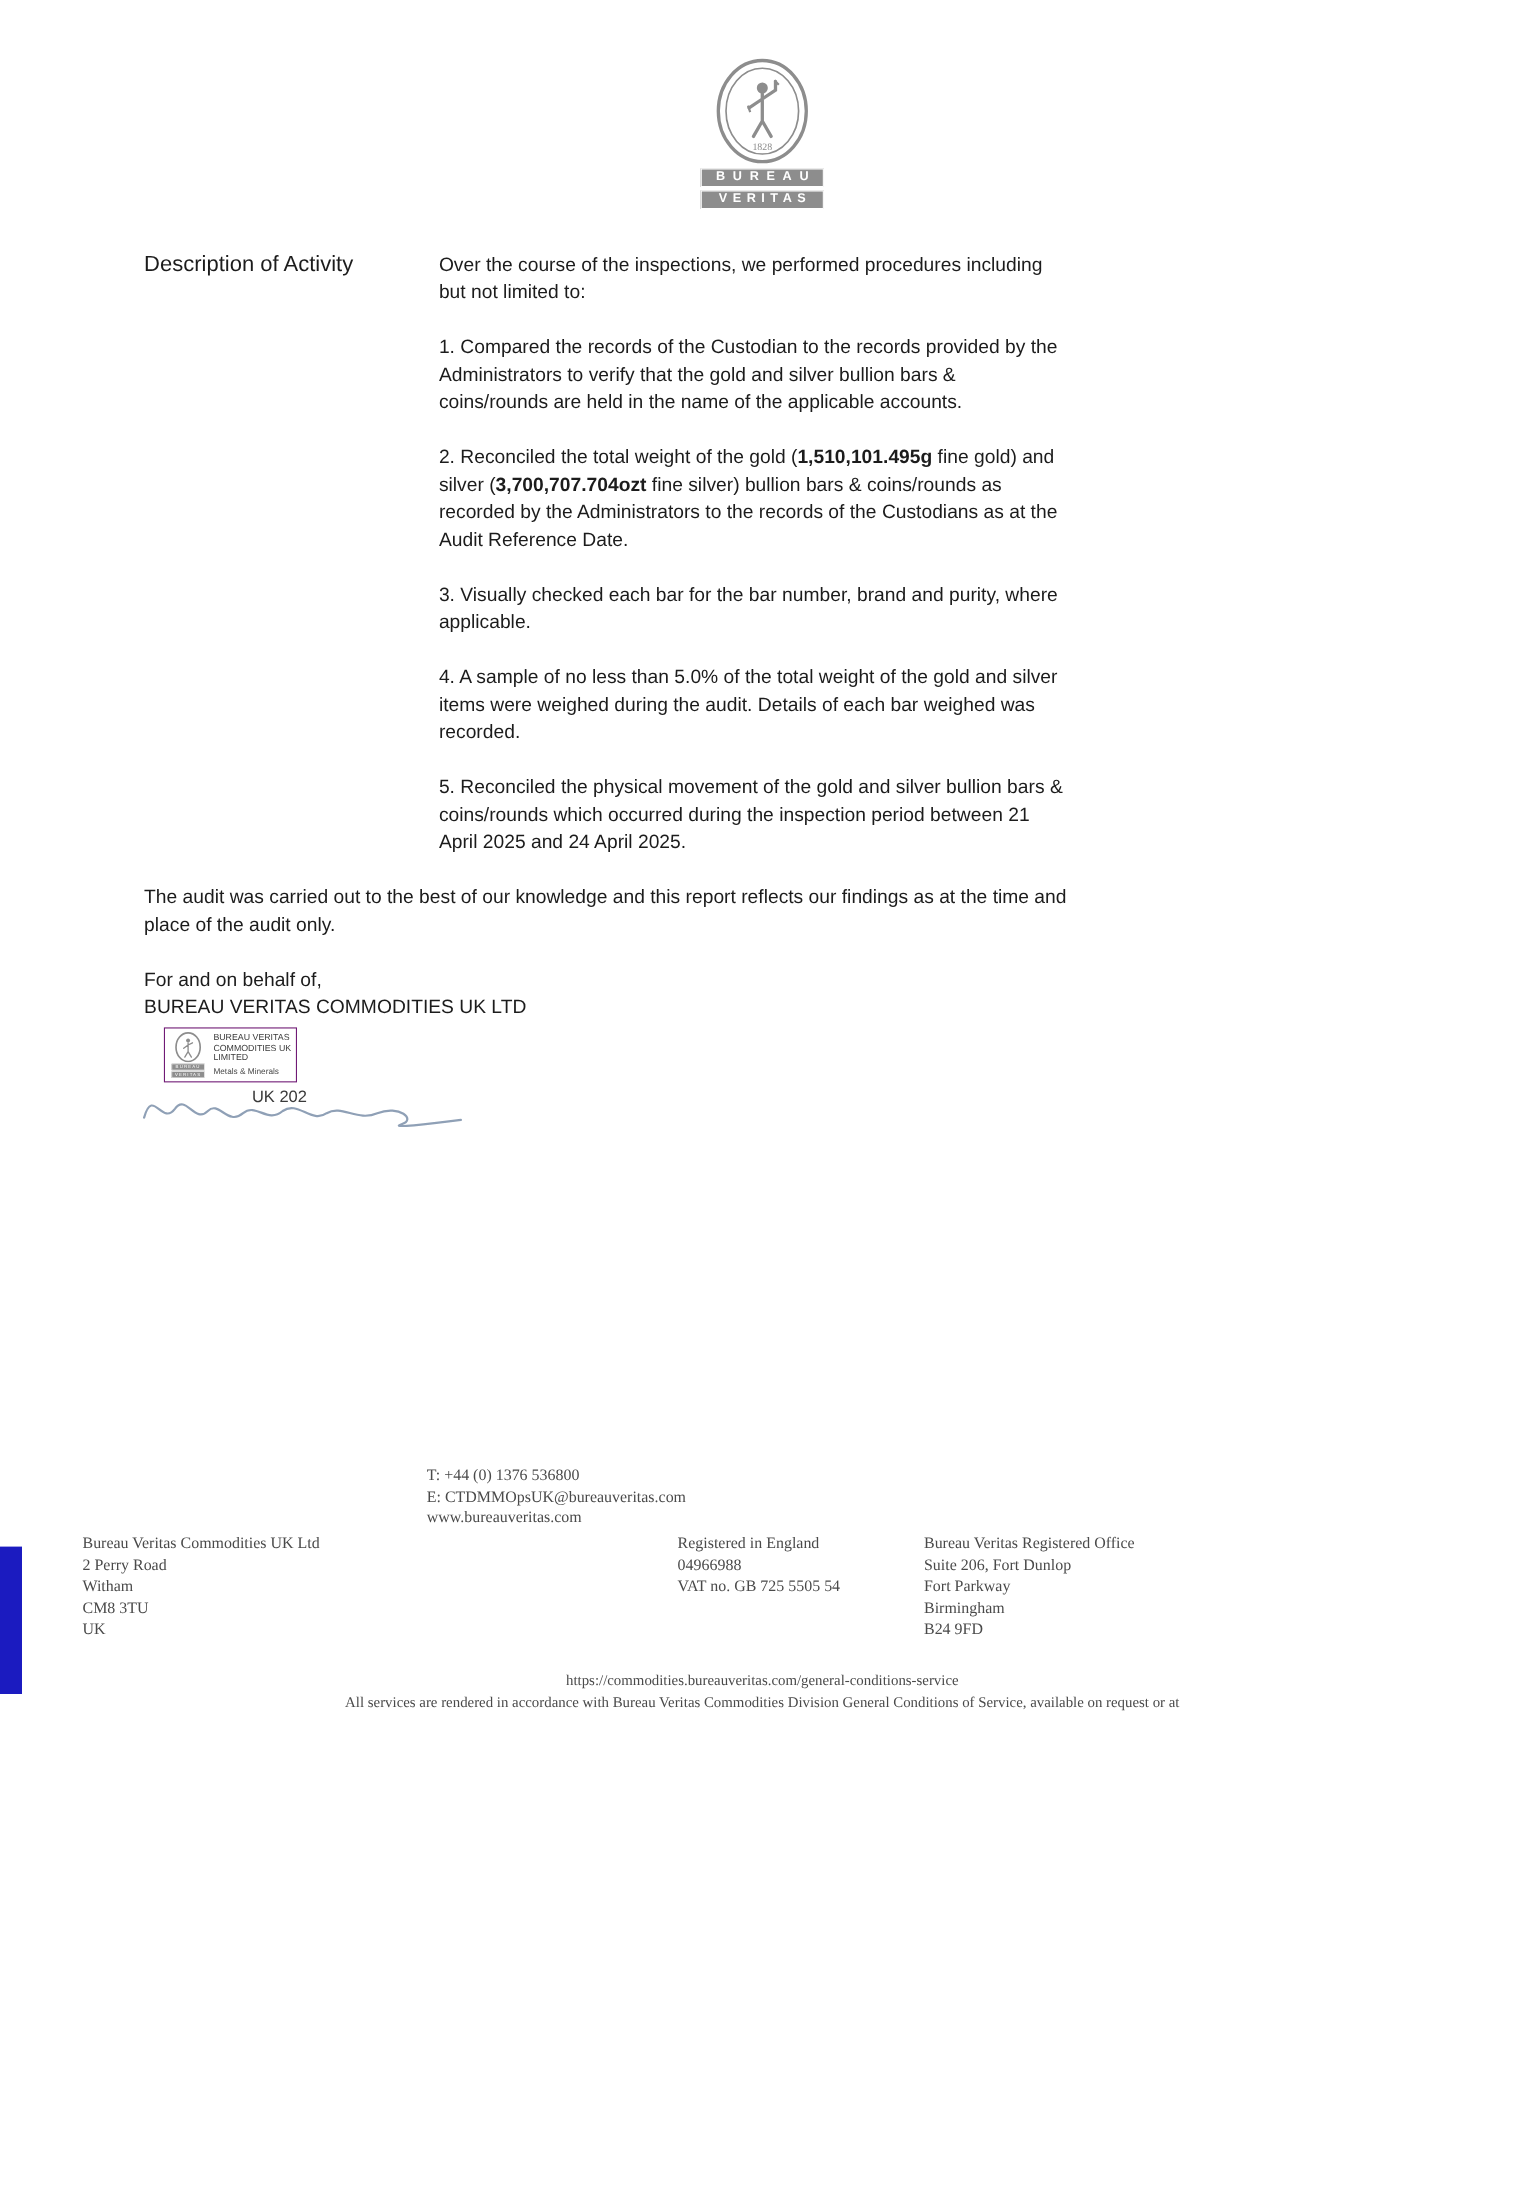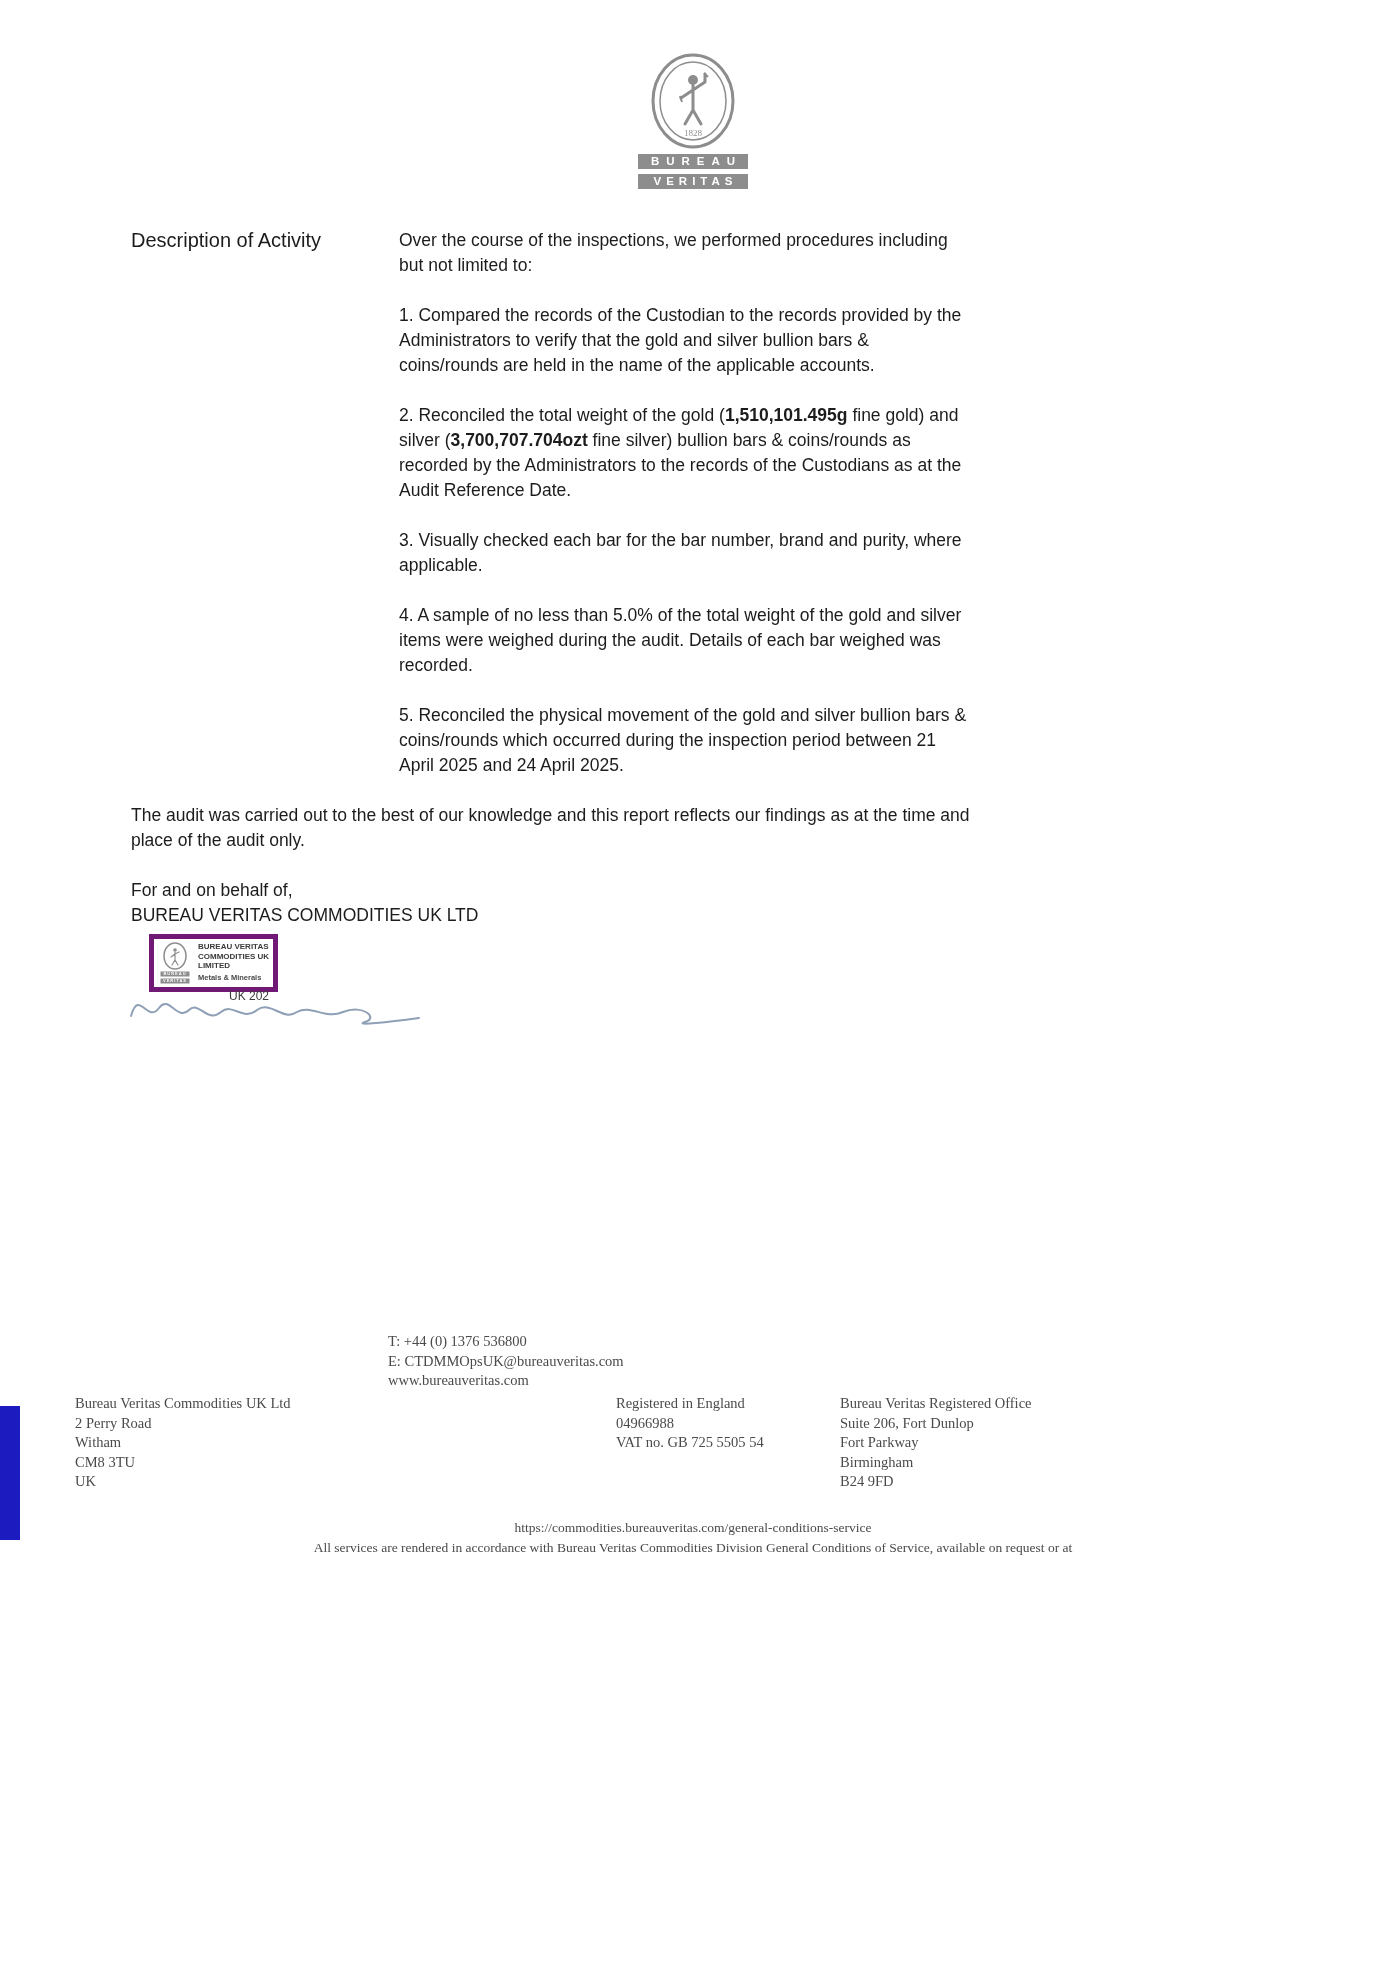--- a/index.html
+++ b/index.html
@@ -72,35 +72,34 @@
     width: 330px;
     height: 105px;
   }
   .stamp-box {
     position: absolute;
     top: 0; left: 0;
     display: flex;
     align-items: flex-start;
     gap: 6px;
     padding: 3px 4px;
-    border: 5px solid #701a75;
+    border: 1px solid #701a75;
     background: #ffffff;
-    font-weight: bold;
   }
   .stamp-left { display: flex; flex-direction: column; align-items: center; width: 34px; }
   .stamp-minibar {
     width: 30px; height: 6px;
     background: #8d8d8d; color: #fff;
     font-size: 4px; line-height: 6px; text-align: center;
     letter-spacing: 1px; margin-top: 1px;
     box-shadow: inset 0 0 0 0.5px #fff;
   }
   .stamp-text { font-size: 8px; line-height: 9.5px; color: #3a3a3a; }
   .stamp-text .division { margin-top: 2px; font-size: 7.5px; color: #4a4a4a; }
-  .stamp-code { font-size: 12px; color: #3a3a3a; margin-top: 3px; margin-left: 2px; }
+  .stamp-code { font-size: 15px; color: #3a3a3a; margin-top: 3px; margin-left: 2px; }
   .signature-svg { position: absolute; left: -22px; top: 48px; }
 
   
   .footer-col {
     position: absolute;
     font-family: "Liberation Serif", serif;
     font-size: 14.5px;
     line-height: 19.5px;
     color: #4a4a4a;
     white-space: nowrap;

